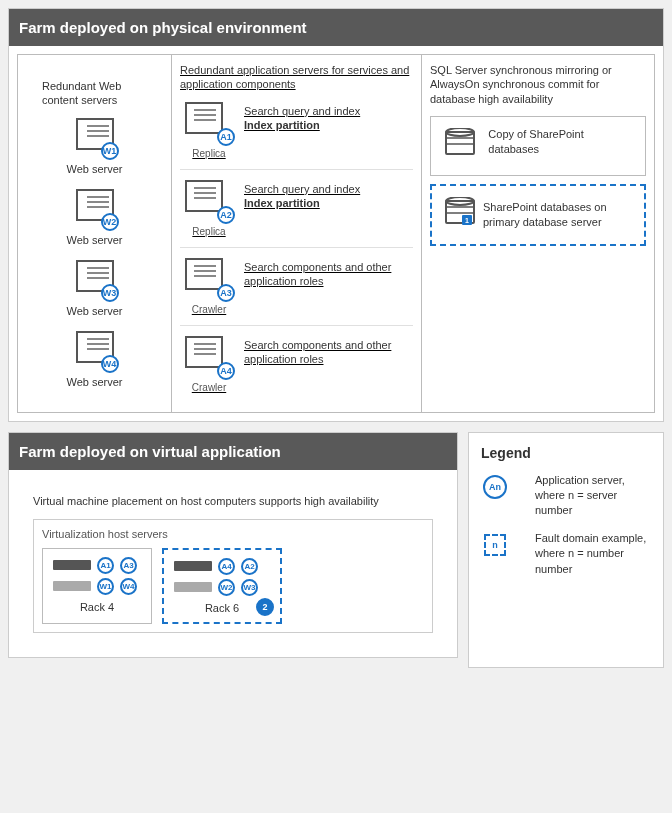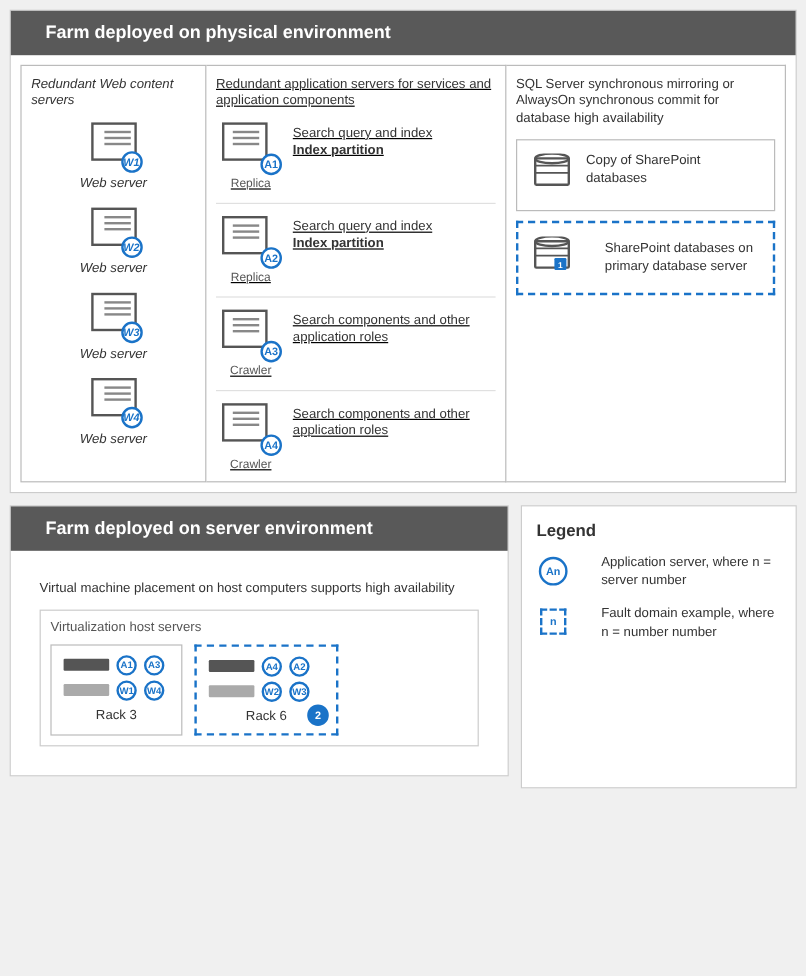--- a/index.html
+++ b/index.html
@@ -2,28 +2,28 @@
 <html><head>
   <meta charset="utf-8">
   <style>
     * { box-sizing: border-box; margin: 0; padding: 0; }
     body { font-family: 'Segoe UI', Arial, sans-serif; font-size: 12px; background: #f0f0f0; width: 672px; min-height: 813px; }
 
     .main-container { width: 672px; padding: 8px; background: #f0f0f0; }
 
     
     .farm-section { background: #fff; border: 1px solid #ccc; margin-bottom: 10px; }
-    .farm-header { background: #595959; color: #fff; padding: 10px 29px; font-size: 15px; font-weight: 600; }
+    .farm-header { background: #595959; color: #fff; padding: 10px 10px; font-size: 15px; font-weight: 600; }
 
     
     .physical-farm { }
     .physical-farm-content { display: flex; padding: 8px; gap: 0; }
 
     
-    .col-web { width: 155px; border: 1px solid #bbb; padding: 8px; flex-shrink: 0; font-style: italic; }
+    .col-web { width: 155px; border: 1px solid #bbb; padding: 24px; flex-shrink: 0; }
     .col-app { width: 250px; border: 1px solid #bbb; border-left: none; padding: 8px; flex-shrink: 0; text-decoration: underline; }
     .col-sql { flex: 1; border: 1px solid #bbb; border-left: none; padding: 8px; }
 
     .col-header { font-size: 11px; color: #333; margin-bottom: 10px; line-height: 1.3; }
 
     
     .server-item { display: flex; flex-direction: column; align-items: center; margin-bottom: 14px; }
     .server-item:last-child { margin-bottom: 0; }
     .server-label { font-size: 11px; color: #333; margin-top: 3px; }
 
@@ -44,30 +44,30 @@
     
     .app-row { display: flex; align-items: flex-start; margin-bottom: 10px; padding-bottom: 10px; border-bottom: 1px solid #e0e0e0; }
     .app-row:last-child { border-bottom: none; margin-bottom: 0; padding-bottom: 0; }
     .app-row-icon { flex-shrink: 0; display: flex; flex-direction: column; align-items: center; width: 58px; }
     .app-row-icon-label { font-size: 10px; color: #555; margin-top: 2px; }
     .app-row-text { flex: 1; padding-left: 6px; padding-top: 2px; font-size: 11px; color: #333; line-height: 1.35; }
     .app-row-text strong { font-weight: 700; }
 
     
     .sql-box { border: 1px solid #bbb; padding: 10px; margin-top: 8px; display: flex; align-items: flex-start; gap: 10px; }
-    .sql-box-dashed { border: 2px dashed #1a73c8; padding: 10px; margin-top: 8px; display: flex; align-items: center; gap: 26px; position: relative; }
+    .sql-box-dashed { border: 2px dashed #1a73c8; padding: 10px; margin-top: 8px; display: flex; align-items: center; gap: 5px; position: relative; }
     .sql-text { font-size: 11px; color: #333; line-height: 1.35; }
 
     
     .db-icon { width: 38px; height: 38px; display: flex; align-items: center; justify-content: center; }
 
     
     .bottom-row { display: flex; gap: 10px; }
     .virtual-farm { flex: 1; background: #fff; border: 1px solid #ccc; }
-    .legend-box { width: 230px; background: #fff; border: 1px solid #ccc; padding: 12px; flex-shrink: 0; }
+    .legend-box { width: 196px; background: #fff; border: 1px solid #ccc; padding: 12px; flex-shrink: 0; }
 
     .virtual-content { padding: 24px; }
     .virtual-desc { font-size: 11px; color: #333; margin-bottom: 10px; line-height: 1.4; }
 
     
     .vhost-box { border: 1px solid #ccc; padding: 8px; }
     .vhost-title { font-size: 11px; color: #555; margin-bottom: 8px; }
     .vhost-racks { display: flex; gap: 10px; }
 
     .rack { border: 1px solid #bbb; padding: 8px 10px; min-width: 110px; }
@@ -268,39 +268,39 @@
           </div>
           <div class="sql-text">SharePoint databases on primary database server</div>
         </div>
       </div>
     </div>
   </div>
 
   <div class="bottom-row">
 
     <div class="virtual-farm farm-section">
-      <div class="farm-header">Farm deployed on server environment</div>
+      <div class="farm-header">Farm deployed on virtual application</div>
       <div class="virtual-content">
         <div class="virtual-desc">Virtual machine placement on host computers supports high availability</div>
         <div class="vhost-box">
           <div class="vhost-title">Virtualization host servers</div>
           <div class="vhost-racks">
 
             <div class="rack">
               <div class="rack-row">
                 <div style="width:38px; height:10px; background:#555; border-radius:1px; flex-shrink:0;"></div>
                 <div class="small-badge">A1</div>
                 <div class="small-badge">A3</div>
               </div>
               <div class="rack-row">
                 <div style="width:38px; height:10px; background:#aaa; border-radius:1px; flex-shrink:0;"></div>
                 <div class="small-badge">W1</div>
                 <div class="small-badge">W4</div>
               </div>
-              <div class="rack-label">Rack 3</div>
+              <div class="rack-label">Rack 4</div>
             </div>
 
             <div class="rack-dashed">
               <div class="rack-row">
                 <div style="width:38px; height:10px; background:#555; border-radius:1px; flex-shrink:0;"></div>
                 <div class="small-badge">A4</div>
                 <div class="small-badge">A2</div>
               </div>
               <div class="rack-row">
                 <div style="width:38px; height:10px; background:#aaa; border-radius:1px; flex-shrink:0;"></div>

